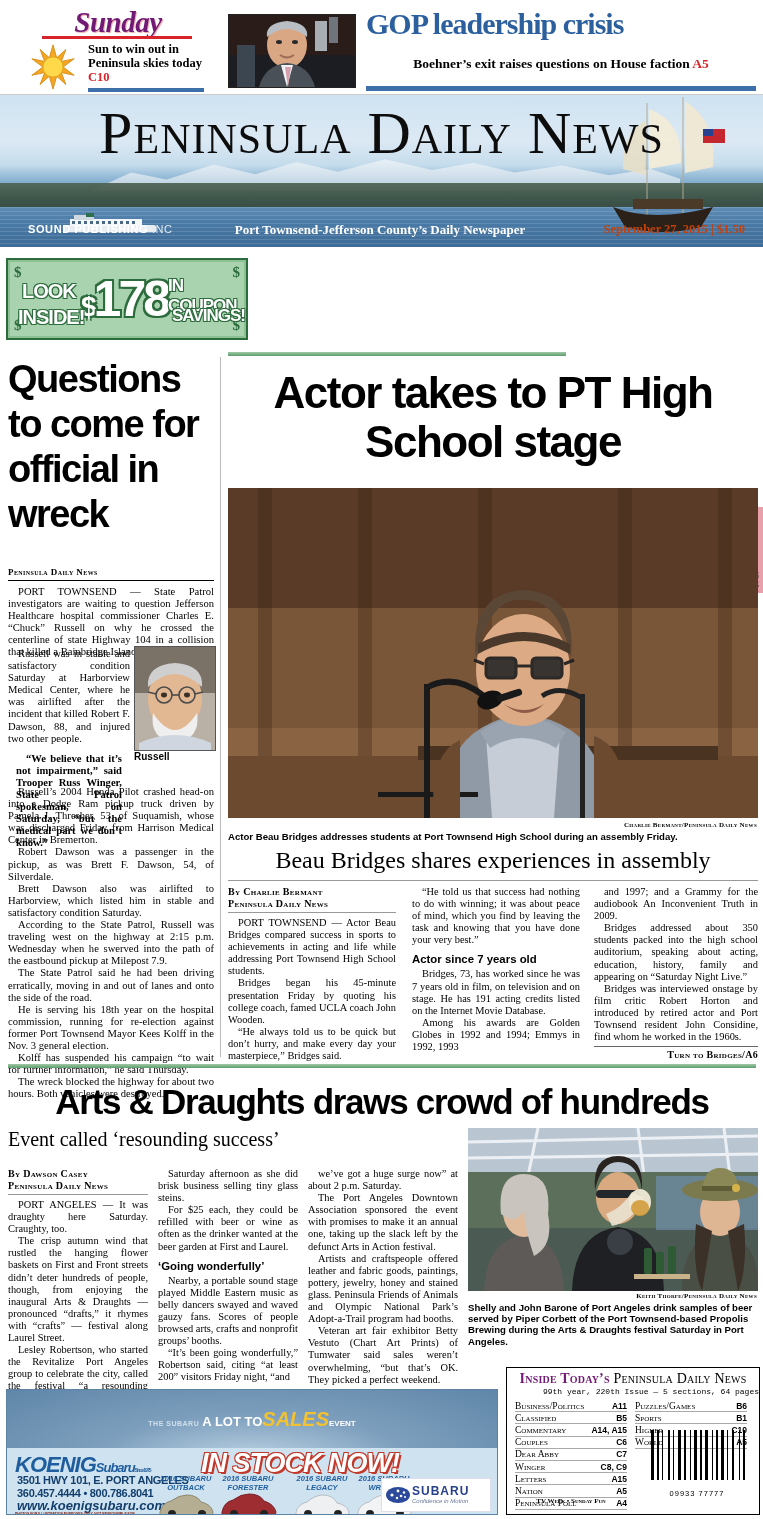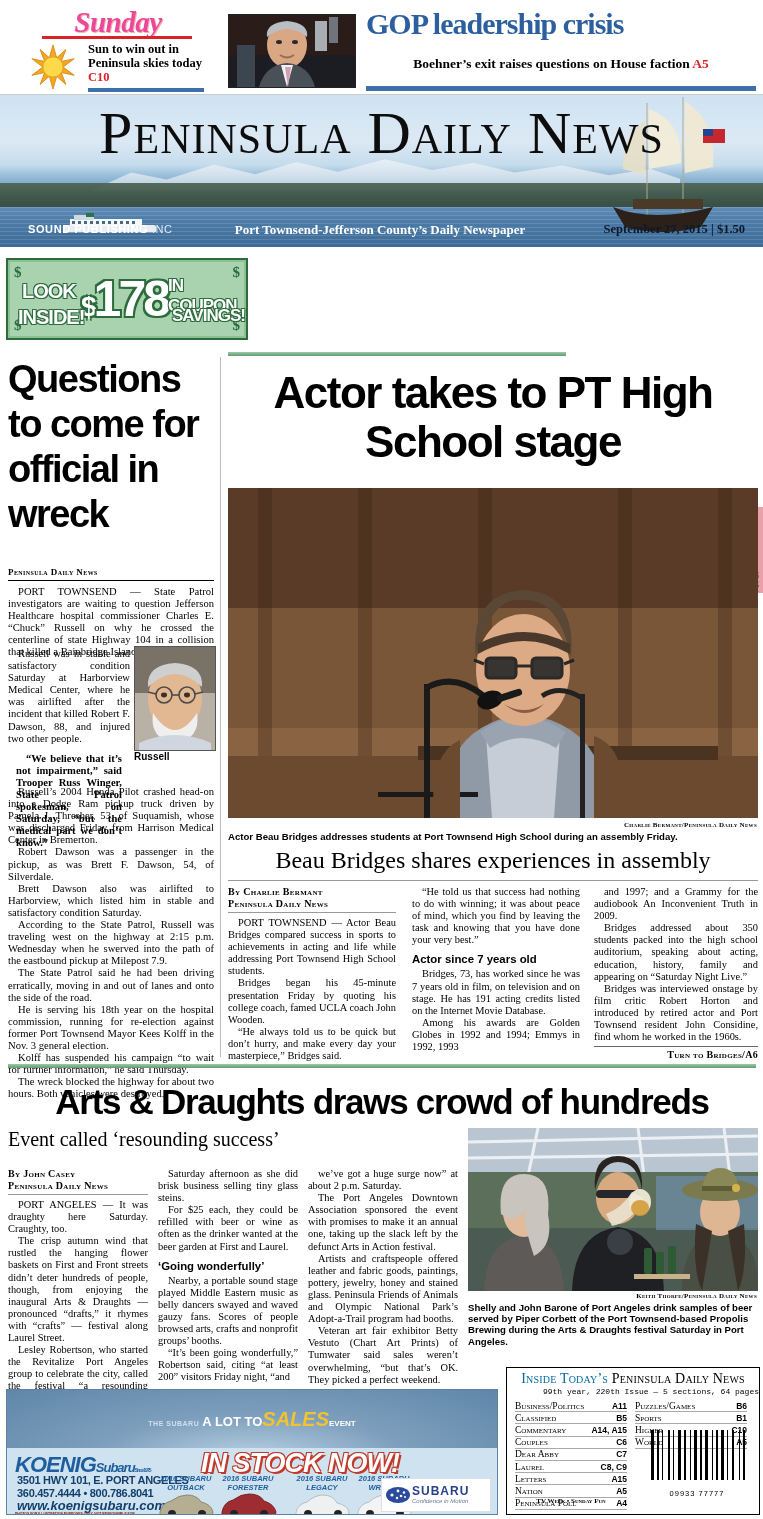--- a/index.html
+++ b/index.html
@@ -4,21 +4,21 @@
 <style>
   html,body{margin:0;padding:0;background:#fff;}
   body{width:763px;height:1519px;position:relative;overflow:hidden;
        font-family:"Liberation Serif", serif; color:#000;}
   .page{position:relative;width:763px;height:1519px;background:#fff;}
 
   
   #skybox{position:absolute;left:0;top:0;width:763px;height:94px;border-bottom:1px solid #ccc;}
   #sunday-word{position:absolute;left:38px;top:6px;width:160px;text-align:center;
      font-family:"Liberation Serif",serif;font-style:italic;font-weight:bold;font-size:29px;
-     color:#ec4899;letter-spacing:-0.5px;text-shadow:1px 1px 0 #f3b3b3;}
+     color:#701a75;letter-spacing:-0.5px;text-shadow:1px 1px 0 #f3b3b3;}
   #sunday-underline{position:absolute;left:42px;top:36px;width:150px;height:3px;background:#d8232a;}
   #sun-icon{position:absolute;left:30px;top:44px;width:46px;height:46px;}
   #wx-text{position:absolute;left:88px;top:42px;width:120px;font-family:"Liberation Serif",serif;
      font-weight:bold;font-size:12.5px;line-height:14px;}
   #wx-text .pg{color:#d8232a;}
   #wx-bar{position:absolute;left:88px;top:88px;width:116px;height:4px;background:#3d6fa8;}
   #boehner-photo{position:absolute;left:228px;top:14px;width:126px;height:72px;overflow:hidden;border:1px solid #222;}
   #gop-head{position:absolute;left:366px;top:8px;width:390px;
      font-family:Liberation Serif, serif;font-weight:bold;font-size:30px;color:#2b5f9e;
      letter-spacing:-1px;line-height:32px;}
@@ -46,21 +46,21 @@
   #ship{position:absolute;right:30px;top:0px;width:170px;height:152px;}
   #mast-title{position:absolute;left:0;top:6px;width:763px;text-align:center;
     font-family:"Liberation Serif",serif;font-size:60px;font-variant:small-caps;
     letter-spacing:1px;color:#0d0d0d;line-height:64px;white-space:nowrap;}
   #mast-sp{position:absolute;left:28px;top:128px;font-family:"Liberation Sans",sans-serif;
     font-size:11px;font-weight:bold;color:#fff;letter-spacing:.6px;}
   #mast-sp .inc{font-weight:normal;color:#dfe9f2;}
   #mast-slogan{position:absolute;left:180px;top:127px;width:400px;text-align:center;
     font-family:"Liberation Serif",serif;font-weight:bold;font-size:13px;color:#fff;}
   #mast-date{position:absolute;right:18px;top:127px;font-family:"Liberation Serif",serif;
-    font-weight:bold;font-size:12.5px;color:#0f172a;}
+    font-weight:bold;font-size:12.5px;color:#c2410c;}
 
   
   #adrow{position:absolute;left:0;top:249px;width:763px;height:98px;}
   #coupon-ad{position:absolute;left:6px;top:9px;width:238px;height:78px;background:#a8d3ae;
     border:2px solid #2c6b3c;box-shadow:inset 0 0 0 2px #8cc194;}
   #coupon-ad .dollar{position:absolute;font-family:"Liberation Serif",serif;font-weight:bold;
     font-size:15px;color:#2c6b3c;}
   #coupon-look{position:absolute;left:14px;top:20px;font-family:"Liberation Sans",sans-serif;
     font-weight:bold;font-size:20px;color:#fff;letter-spacing:-1px;
     text-shadow:1px 1px 0 #2c6b3c,-1px -1px 0 #2c6b3c,1px -1px 0 #2c6b3c,-1px 1px 0 #2c6b3c;}
@@ -210,21 +210,21 @@
      font-weight:bold;font-size:12px;color:#27418a;letter-spacing:1px;}
   #sub-logo-tag{position:absolute;left:30px;top:19px;font-family:"Liberation Sans",sans-serif;
      font-style:italic;font-size:6px;color:#6a7a96;}
 
   
   #index{position:absolute;left:506px;top:1367px;width:252px;height:146px;
      border:1px solid #000;background:#fff;}
   #index-title{position:absolute;left:0;top:3px;width:252px;text-align:center;
      font-family:"Liberation Serif",serif;font-size:14px;font-variant:small-caps;
      letter-spacing:.2px;}
-  #index-title .inside{color:#0369a1;font-weight:normal;}
+  #index-title .inside{color:#701a75;font-weight:bold;}
   #index-sub{position:absolute;left:0;top:19px;width:252px;text-align:right;
      font-family:Liberation Mono, monospace;font-size:8px;}
   #idx-left{position:absolute;left:8px;top:32px;width:112px;}
   #idx-right{position:absolute;left:128px;top:32px;width:112px;}
   .idx-row{display:flex;justify-content:space-between;align-items:baseline;
      border-bottom:1px solid #aaa;padding:.6px 0;}
   .idx-name{font-family:"Liberation Serif",serif;font-size:9.5px;font-variant:small-caps;}
   .idx-pg{font-family:"Liberation Sans",sans-serif;font-weight:bold;font-size:8.5px;}
   #idx-tv{position:absolute;left:8px;top:129px;width:112px;text-align:center;
      font-family:"Liberation Serif",serif;font-size:7px;font-variant:small-caps;font-weight:bold;}
@@ -518,21 +518,21 @@
     <div class="jumpline">Turn to Bridges/A6</div>
   </div>
 
   <div class="greenbar" style="left:8px;top:1064px;width:748px;"></div>
 
   <div id="arts-head">Arts &amp; Draughts draws crowd of hundreds</div>
   <div id="arts-deck">Event called ‘resounding success’</div>
 
   <div id="arts-colA">
     <div class="byline">
-      <div>By John Casey</div>
+      <div>By Dawson Casey</div>
       <div>Peninsula Daily News</div>
     </div>
     <div class="byrule"></div>
     <div class="bodytext">
         <p style="margin:0;text-indent:10px;">PORT ANGELES — It was draughty here Saturday. Craughty, too.</p>
         <p style="margin:0;text-indent:10px;">The crisp autumn wind that rustled the hanging flower baskets on First and Front streets didn’t deter hundreds of people, though, from enjoying the inaugural Arts &amp; Draughts — pronounced “drafts,” it rhymes with “crafts” — festival along Laurel Street.</p>
         <p style="margin:0;text-indent:10px;">Lesley Robertson, who started the Revitalize Port Angeles group to celebrate the city, called the festival “a resounding success”</p>
       </div>
   </div>
 
@@ -693,21 +693,21 @@
         </div>
         <div class="idx-row">
           <span class="idx-name">Couples</span>
           <span class="idx-pg">C6</span>
         </div>
         <div class="idx-row">
           <span class="idx-name">Dear Abby</span>
           <span class="idx-pg">C7</span>
         </div>
         <div class="idx-row">
-          <span class="idx-name">Laurel</span>
+          <span class="idx-name">Winger</span>
           <span class="idx-pg">C8, C9</span>
         </div>
         <div class="idx-row">
           <span class="idx-name">Letters</span>
           <span class="idx-pg">A15</span>
         </div>
         <div class="idx-row">
           <span class="idx-name">Nation</span>
           <span class="idx-pg">A5</span>
         </div>

